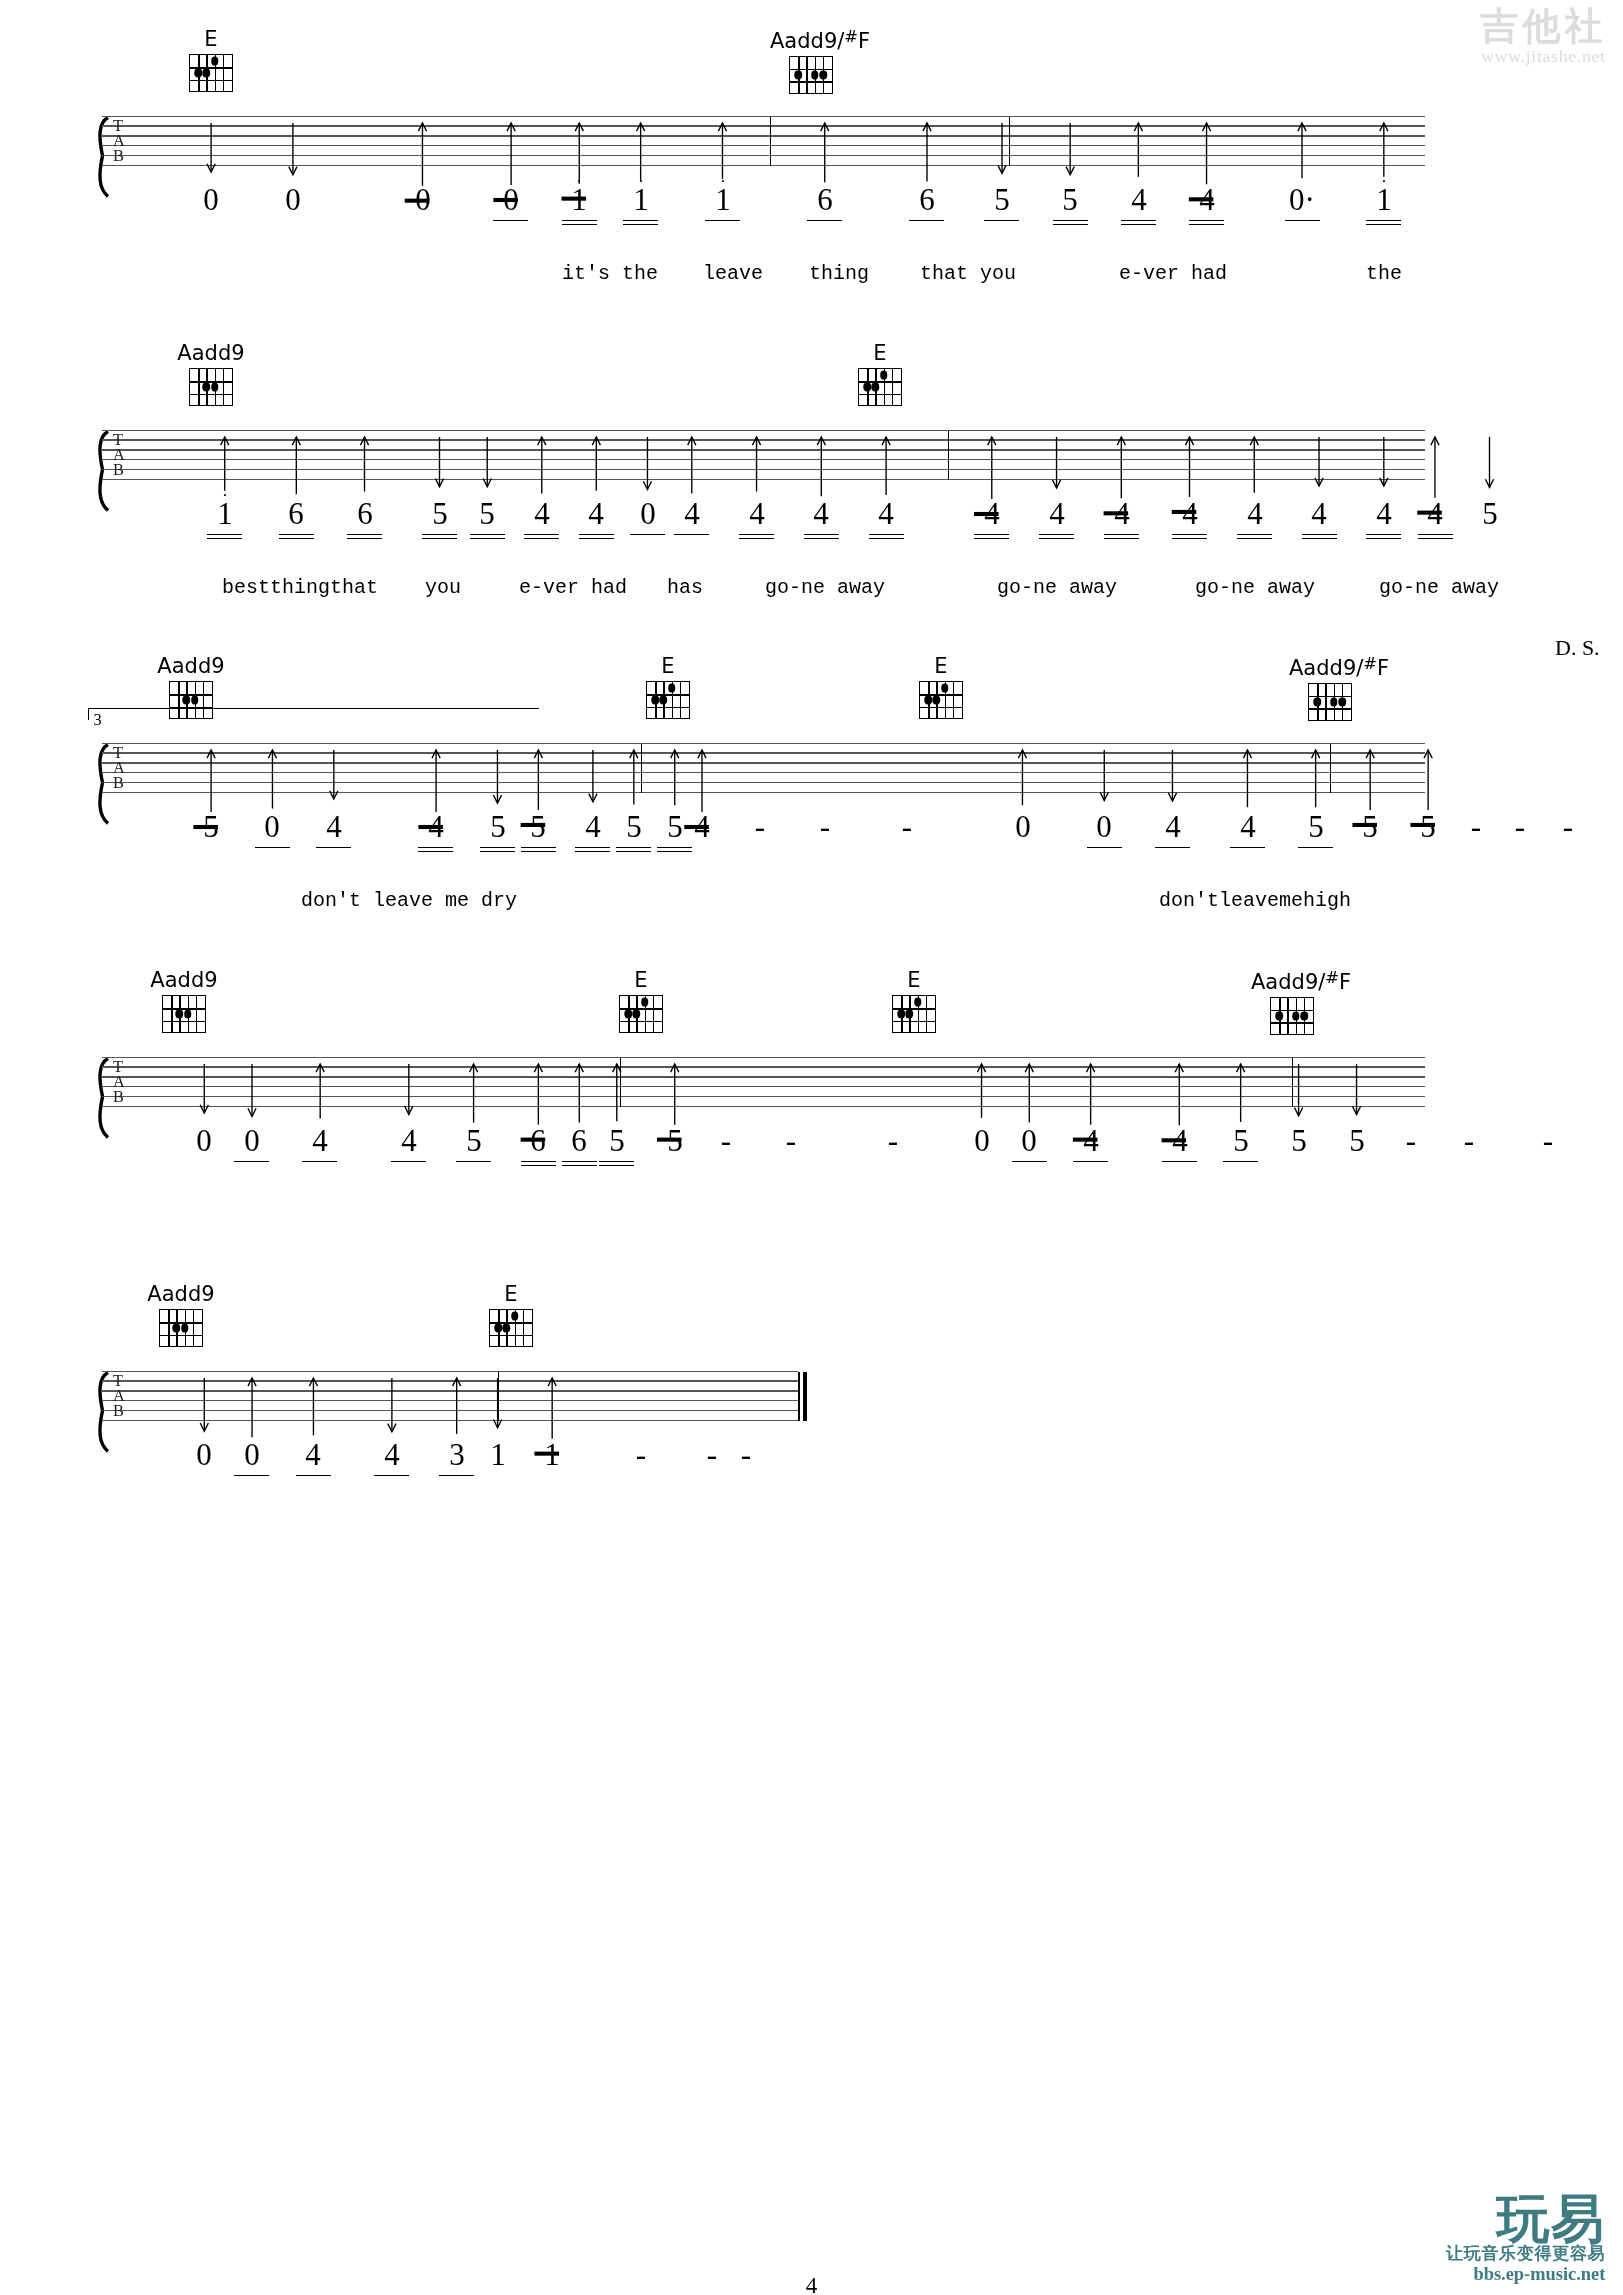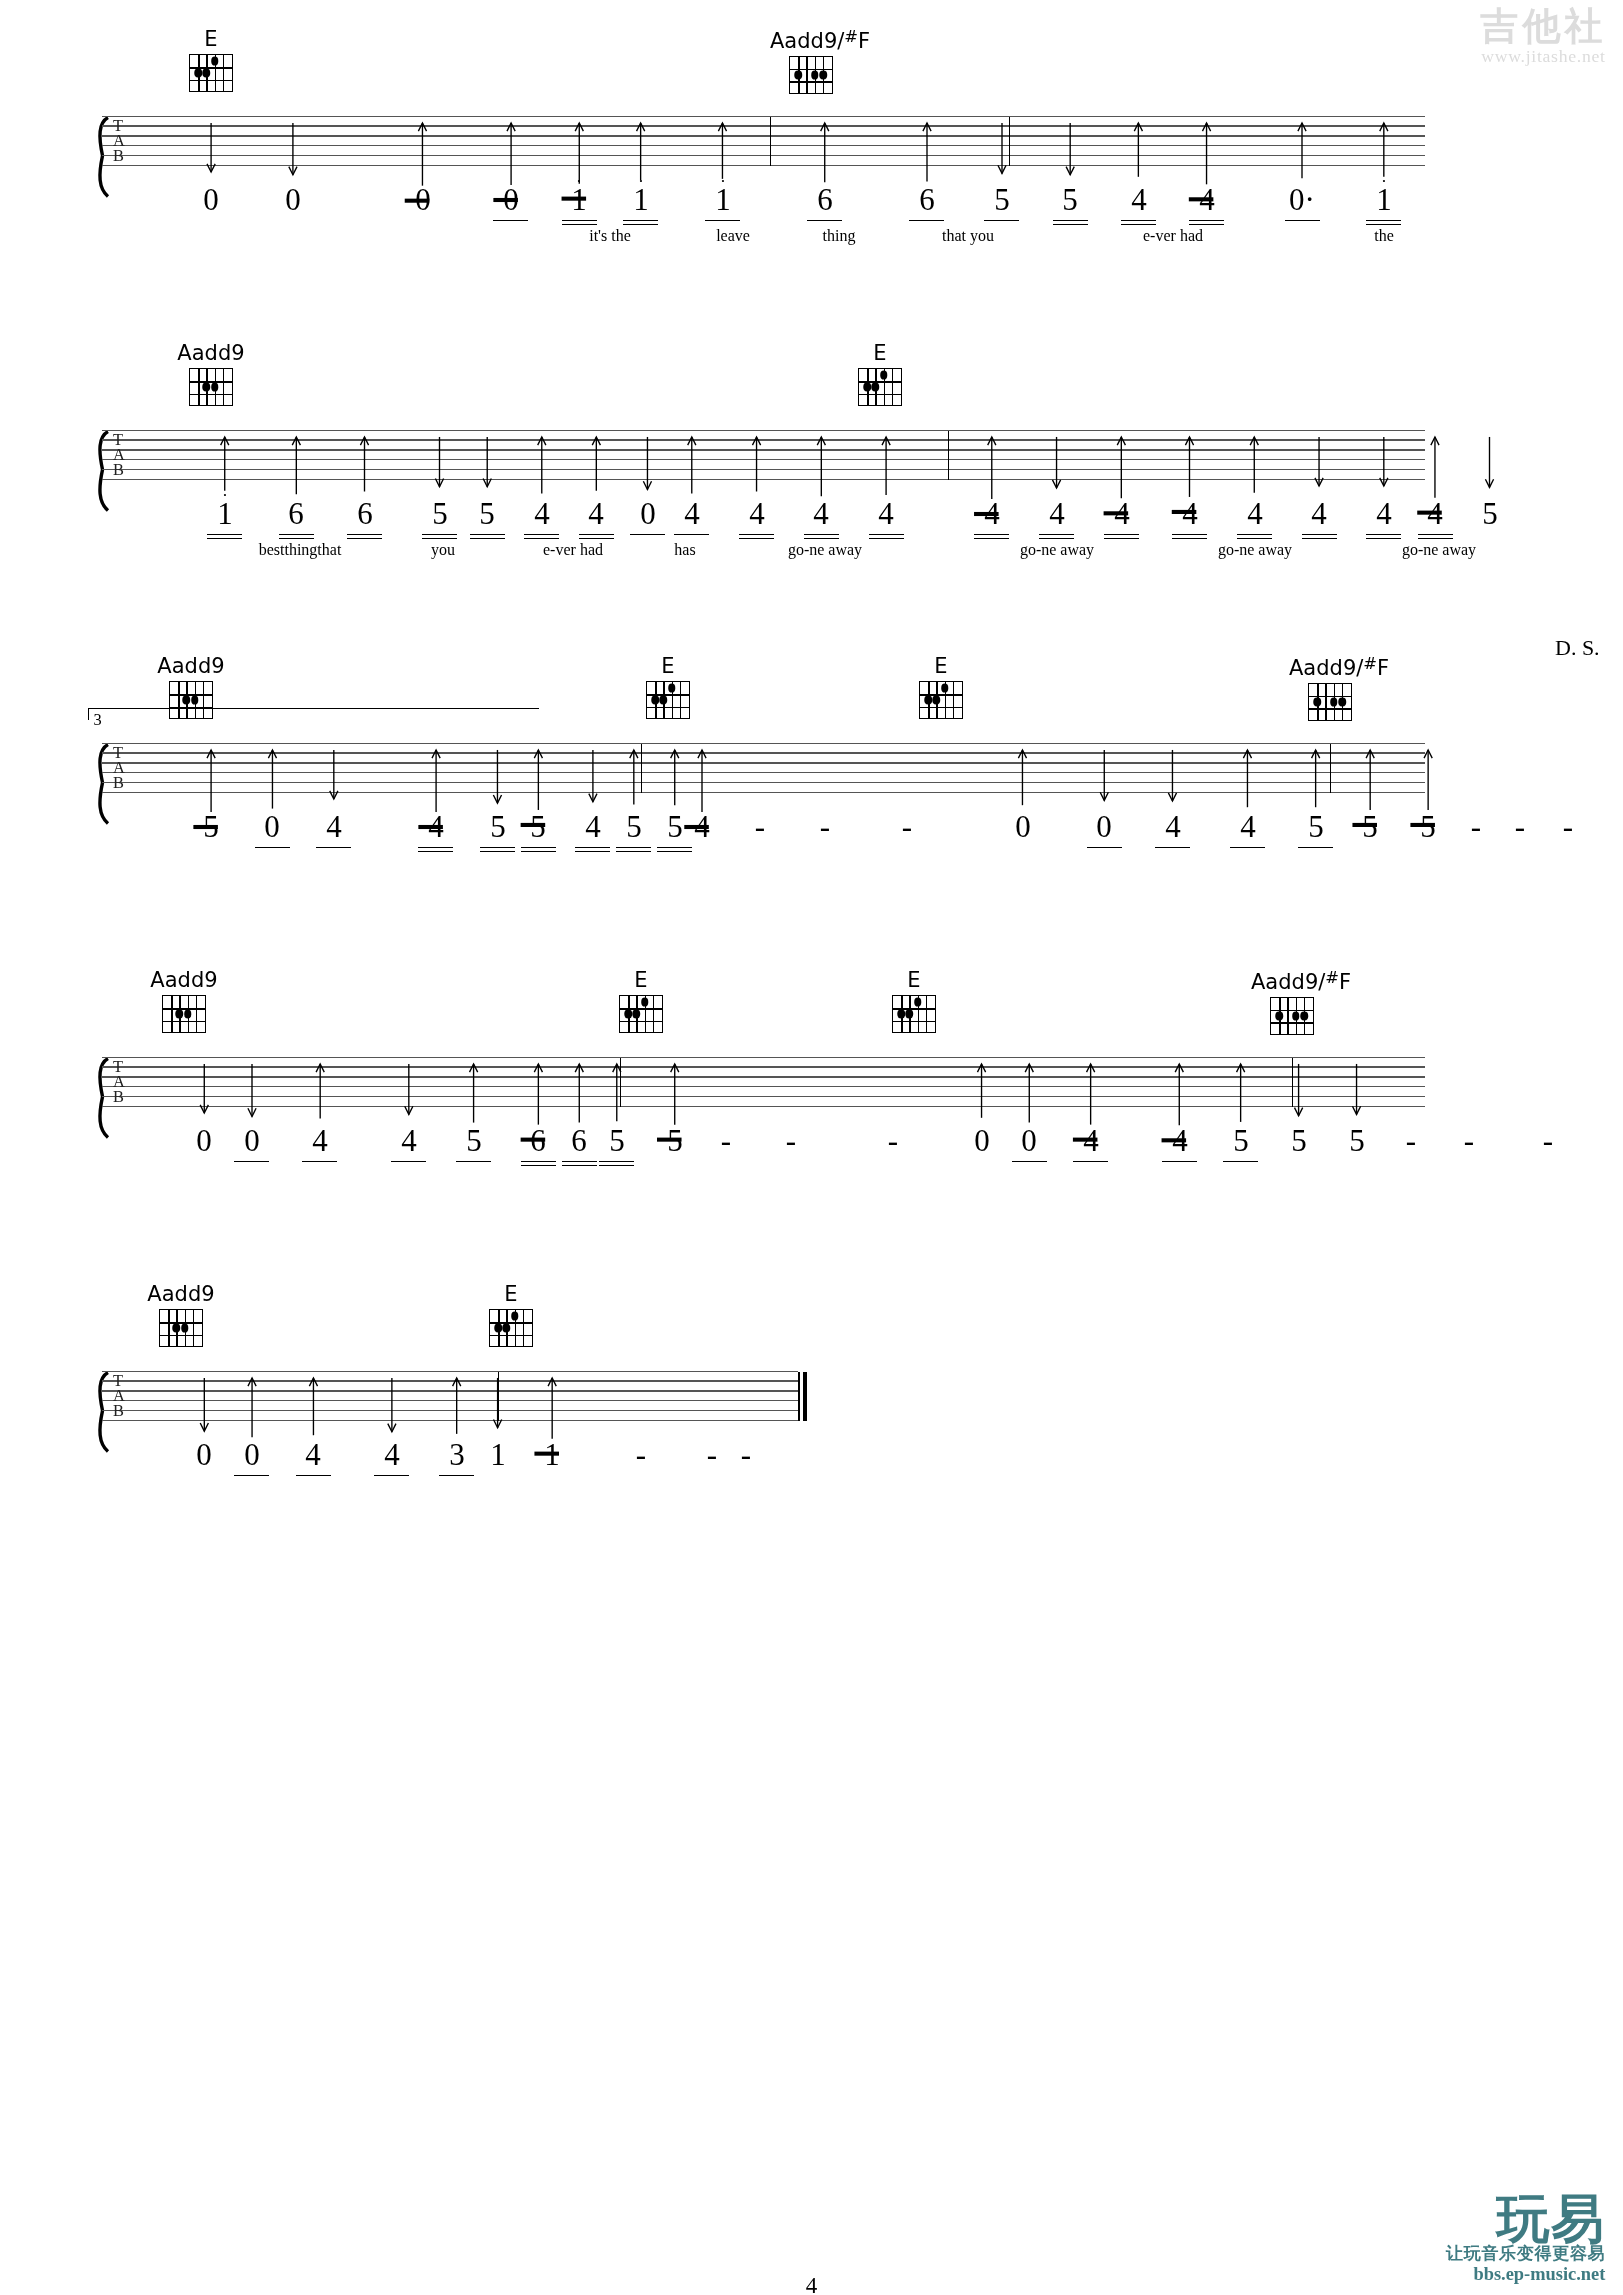--- a/index.html
+++ b/index.html
@@ -217,25 +217,26 @@
   .beam {
     position: absolute;
     height: 1.4px;
     background: #000;
   }
 
   
   .lyrics { position: relative; height: 31px; margin-top: 4.1px; }
   .ly {
     position: absolute;
-    font-family: Liberation Serif, serif;
-    font-size: 16px;
+    font-family: Liberation Mono, monospace;
+    font-size: 20px;
     line-height: 1;
     white-space: pre;
     transform: translateX(-50%);
+    margin-top: 36px;
   }
 
   
   .floating {
     position: absolute;
     font-family: "Liberation Serif", serif;
     font-size: 22px;
     white-space: nowrap;
   }
 
@@ -715,20 +716,24 @@
           <div class="jp" style="left: 1146px; top: 4.1px;">4</div>
           <div class="beam" style="left: 1128px; width: 35px; top: 40px;"></div>
           <div class="jp" style="left: 1214px; top: 4.1px;">5</div>
           <div class="beam" style="left: 1196px; width: 35px; top: 40px;"></div>
           <div class="jp" style="left: 1268px; top: 4.1px;">5</div>
           <div class="jp" style="left: 1326px; top: 4.1px;">5</div>
           <div class="jp" style="left: 1374px; top: 4.1px;">-</div>
           <div class="jp" style="left: 1418px; top: 4.1px;">-</div>
           <div class="jp" style="left: 1466px; top: 4.1px;">-</div>
         </div>
+        <div class="lyrics" style="width: 1323px;">
+          <div class="ly" style="left: 307px;">don't leave me dry</div>
+          <div class="ly" style="left: 1153px;">don'tleavemehigh</div>
+        </div>
       </div>
     </div>
     <div class="system" style="top: 1057px; width: 1323px;">
       <div class="system-inner">
         <div class="brace" style="top: 0px;">
           <svg width="17.7" height="82" viewBox="0 0 26 120">
             <path d="M22 2 C8 10, 8 30, 14 58 C8 86, 8 106, 22 118" fill="none" stroke="#000" stroke-width="5"></path>
           </svg>
         </div>
         <div class="chord" style="left: 41px; top: -87px;">

